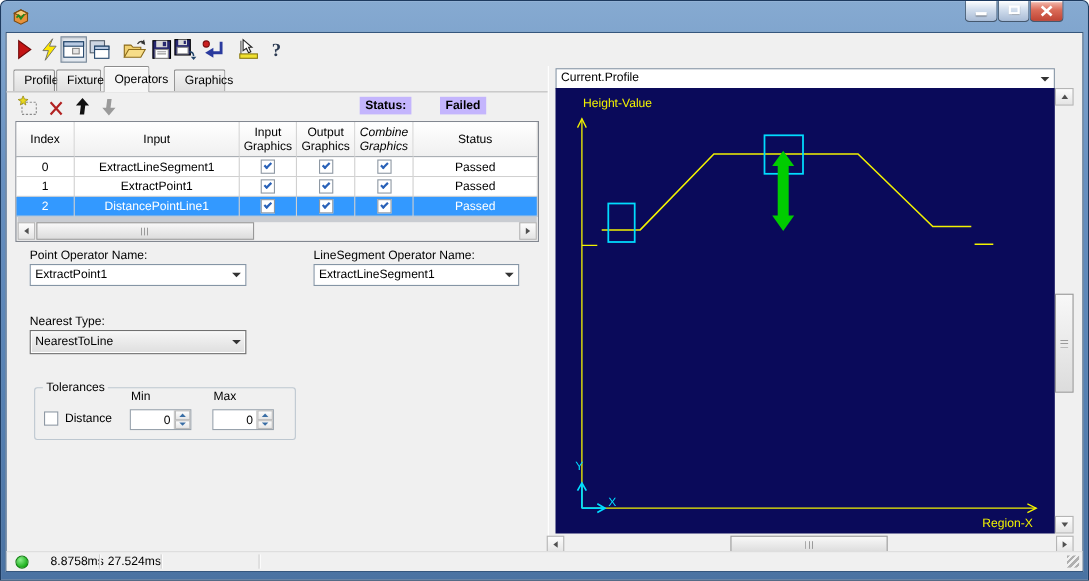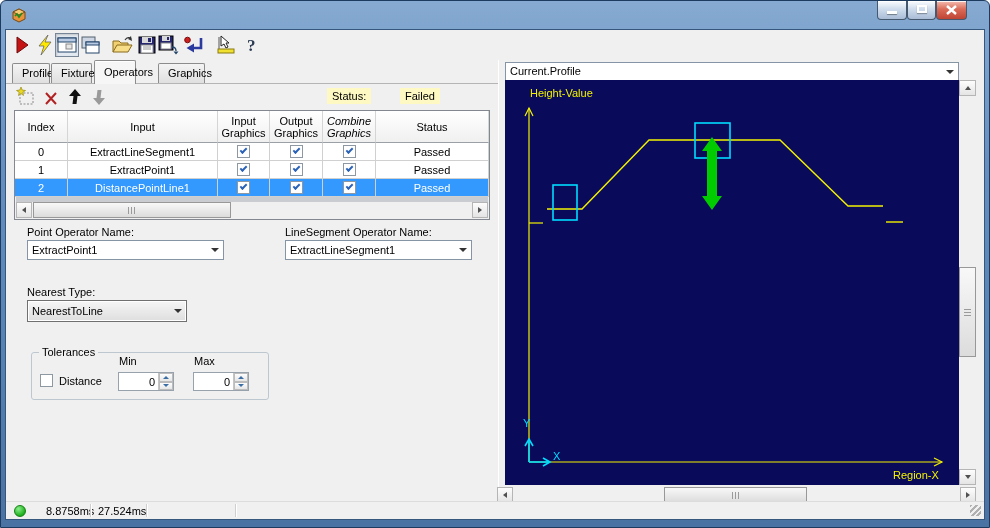--- a/index.html
+++ b/index.html
@@ -40,21 +40,21 @@
   .tabstrip { position:absolute; left:0; top:30px; width:494px; height:24px; }
   .tab { position:absolute; top:3px; height:20px; padding:3px 9px 0;
     background:linear-gradient(#f4f4f4,#dfdfdf); border:1px solid #8c8c8c; border-bottom:none;
     border-radius:2px 2px 0 0; text-align:center; }
   .tab.active { top:0; height:24px; padding-top:5px; background:#f6f6f6; z-index:2; box-shadow:inset 0 1px 0 #fff; }
   .tabline { position:absolute; left:0; top:53px; width:492px; height:1px; background:#fff; border-top:1px solid #b5b5b5; }
 
   
   .op-toolbar { position:absolute; left:0; top:54px; width:494px; height:26px; }
   .mini-ico { position:absolute; top:3px; width:20px; height:20px; }
-  .status-chip { position:absolute; top:4px; background:#fef9c3; padding:2px 5px; white-space:nowrap; }
+  .status-chip { position:absolute; top:4px; background:#c4b5fd; padding:2px 5px; white-space:nowrap;font-weight:bold; }
 
   
   .grid { position:absolute; left:8px; top:80px; width:476px; height:110px;
     background:#f0f0f0; border:1px solid #828790; }
   .grid-hdr { position:absolute; left:0; top:0; height:32px; background:linear-gradient(#ffffff,#f0f0f0);
     border-right:1px solid #d5d5d5; border-bottom:1px solid #9aa0a6; display:flex; align-items:center; justify-content:center; text-align:center; line-height:12px; padding:0 2px; }
   .grid-row { position:absolute; height:18px; background:#fff; }
   .grid-row.sel { background:#3399ff; color:#fff; }
   .gcell { position:absolute; top:0; height:18px; border-right:1px solid #d0d0d0; border-bottom:1px solid #d0d0d0;
     display:flex; align-items:center; justify-content:center; overflow:hidden; white-space:nowrap; }
@@ -364,21 +364,21 @@
 
     <span class="lbl" style="left:279px; top:196px;">LineSegment Operator Name:</span>
     <div class="combo" style="left:279px; top:210px; width:187px;">
       <span class="val">ExtractLineSegment1</span>
       <span class="dd">
           <span class="dd-arrow"></span>
         </span>
     </div>
 
     <span class="lbl" style="left:21px; top:256px;">Nearest Type:</span>
-    <div class="combo raised" style="left:21px; top:270px; width:160px;">
+    <div class="combo raised" style="left:21px; top:270px; width:197px;">
       <span class="val">NearestToLine</span>
       <span class="dd">
           <span class="dd-arrow"></span>
         </span>
     </div>
 
     <div class="groupbox" style="left:25px; top:322px; width:238px; height:48px;">
       <span class="legend">Tolerances</span>
     </div>
     <span class="lbl" style="left:113px; top:325px;">Min</span>

